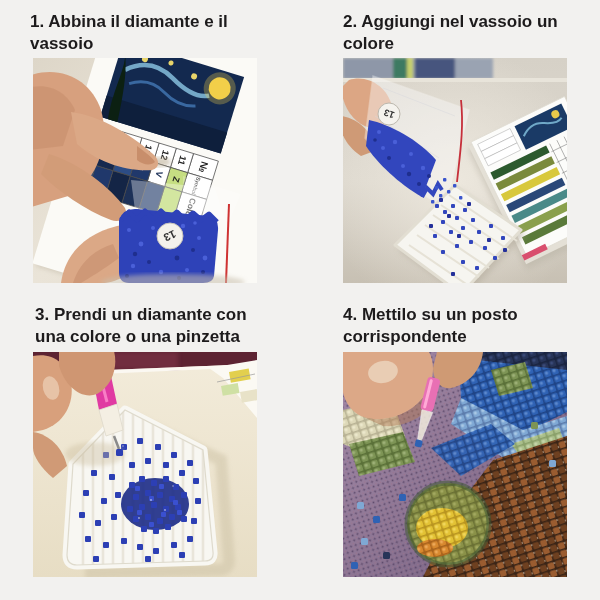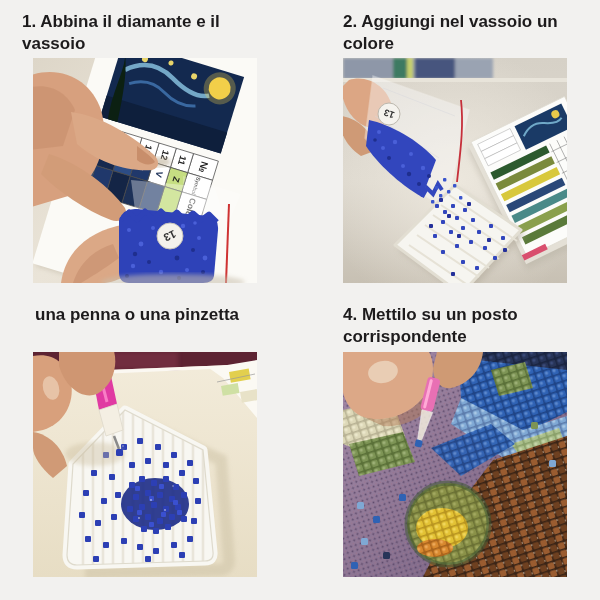--- a/index.html
+++ b/index.html
@@ -16,40 +16,41 @@
   .photo{
     position:absolute;width:224px;height:225px;margin:0;padding:0;
     overflow:hidden;background:#e8e2d6;
   }
   .photo svg{display:block;width:100%;height:100%;}
   svg text{font-family:"Liberation Sans",sans-serif;}
   #photo1{left:33px;top:58px;}
   #photo2{left:343px;top:58px;}
   #photo3{left:33px;top:352px;}
   #photo4{left:343px;top:352px;}
-  #title1{left:22px;top:11px;}
+  #title1{left:30px;top:11px;}
   #title2{left:343px;top:11px;}
   #title3{left:35px;top:304px;}
   #title4{left:343px;top:304px;}
 </style>
 </head>
 <body>
 
 <div class="canvas">
 
   <h2 class="step-title" id="title1">
     <span>1. Abbina il diamante e il</span>
     <span>vassoio</span>
   </h2>
   <h2 class="step-title" id="title2">
     <span>2. Aggiungi nel vassoio un</span>
     <span>colore</span>
   </h2>
   <h2 class="step-title" id="title3">
-    <span>una penna o una pinzetta</span>
+    <span>3. Prendi un diamante con</span>
+    <span>una colore o una pinzetta</span>
   </h2>
   <h2 class="step-title" id="title4">
     <span>4. Mettilo su un posto</span>
     <span>corrispondente</span>
   </h2>
 
   <figure class="photo" id="photo1">
     <svg viewBox="0 0 224 225">
       <defs>
         <linearGradient id="p1bg" x1="0" y1="0" x2="1" y2="1">

